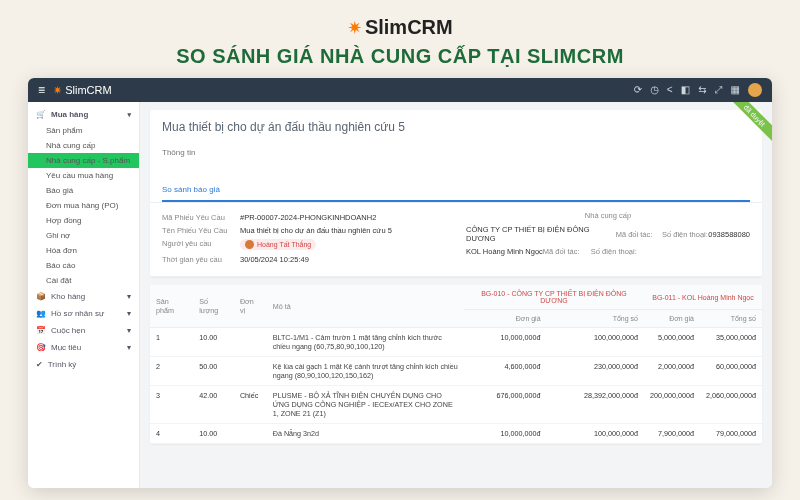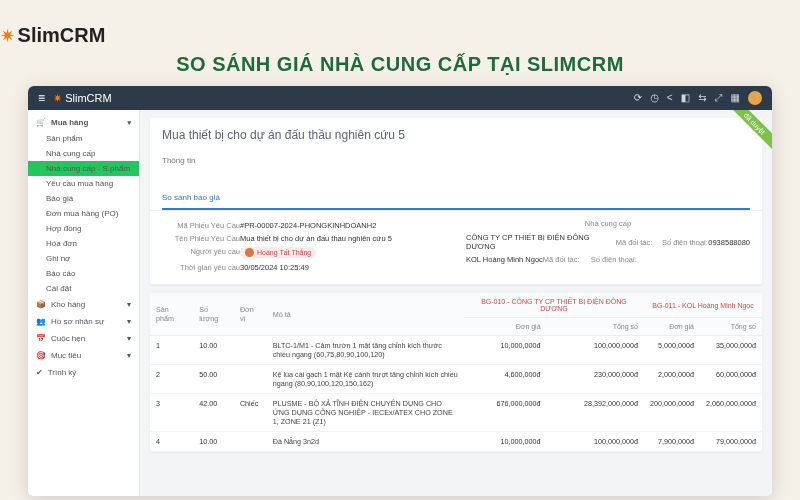--- a/index.html
+++ b/index.html
@@ -5,21 +5,21 @@
   * { box-sizing: border-box; margin: 0; padding: 0; }
   body {
     font-family: -apple-system, Arial, sans-serif;
     background: #f5f0e8;
     width: 800px;
     height: 500px;
     overflow: hidden;
     font-size: 9px;
     color: #333;
   }
-  .logo-top { text-align: left; padding: 24px 0 4px; }
+  .logo-top { text-align: center; padding: 16px 0 4px; }
   .logo-top .gear { display:inline-block; color:#ff7a00; font-size:18px; vertical-align:middle; }
   .logo-top .txt { font-size:20px; font-weight:600; color:#222; vertical-align:middle; }
   .headline { text-align:center; color:#1e6b3a; font-size:20px; font-weight:700; letter-spacing:.5px; padding:2px 8px 10px; }
 
   .app-frame {
     margin: 0 28px;
     background:#fff;
     border-radius:6px;
     box-shadow: 0 4px 20px rgba(0,0,0,.15);
     height: 410px;
@@ -60,21 +60,21 @@
   }
   .panel { background:#fff; border-radius:3px; box-shadow:0 1px 2px rgba(0,0,0,.05); margin-bottom:8px; }
   .pg-title { font-size:12px; color:#5a6572; padding:10px 12px 8px; }
   .tabs { display:flex; border-bottom:1px solid #eceef0; padding:0 12px; gap:16px; font-size:8px;flex-direction:column; }
   .tab { padding:6px 0; color:#777; cursor:pointer; }
   .tab.active { color:#2d7bd6; border-bottom:2px solid #2d7bd6; }
 
   .info-row { display:flex; padding:8px 12px 10px; gap:20px; border-bottom:1px solid #eceef0; }
   .info-col { flex:1; }
   .kv { display:flex; font-size:7.5px; padding:2px 0; }
-  .kv .k { color:#888; width:78px; flex-shrink:0;text-align:right; }
+  .kv .k { color:#888; width:78px; flex-shrink:0; }
   .kv .v { color:#333; }
   .person-chip { display:inline-flex; align-items:center; gap:3px; background:#fdeaea; padding:1px 5px; border-radius:8px; color:#d04545; font-size:7px; }
   .person-chip .dot { width:9px;height:9px;border-radius:50%;background:#d67a3a; }
   .sup-hdr { color:#888; font-size:7.5px; text-align:center; margin-bottom:3px; }
   .sup-line { display:flex; justify-content:space-between; font-size:7.5px; padding:2px 0;align-items:center; }
   .sup-line .sl { color:#333; }
   .sup-line .sk { color:#888; width:48px; }
   .sup-line .sv { color:#333; text-align:right; flex:1; }
 
   table { width:100%; border-collapse:collapse; font-size:7.2px; }
@@ -123,22 +123,22 @@
         <span class="sp" style="flex:1"></span>
           <span class="exp">▾</span>
       </div>
       <div class="sb-item">Sản phẩm</div>
       <div class="sb-item">Nhà cung cấp</div>
       <div class="sb-item active">Nhà cung cấp - S.phẩm</div>
       <div class="sb-item">Yêu cầu mua hàng</div>
       <div class="sb-item">Báo giá</div>
       <div class="sb-item">Đơn mua hàng (PO)</div>
       <div class="sb-item">Hợp đồng</div>
+      <div class="sb-item">Ghi nợ</div>
       <div class="sb-item">Hóa đơn</div>
-      <div class="sb-item">Ghi nợ</div>
       <div class="sb-item">Báo cáo</div>
       <div class="sb-item">Cài đặt</div>
 
       <div class="sb-major">
           <span>📦</span>
           <span>Kho hàng</span>
           <span style="flex:1"></span>
           <span class="exp">▾</span>
         </div>
       <div class="sb-major">

